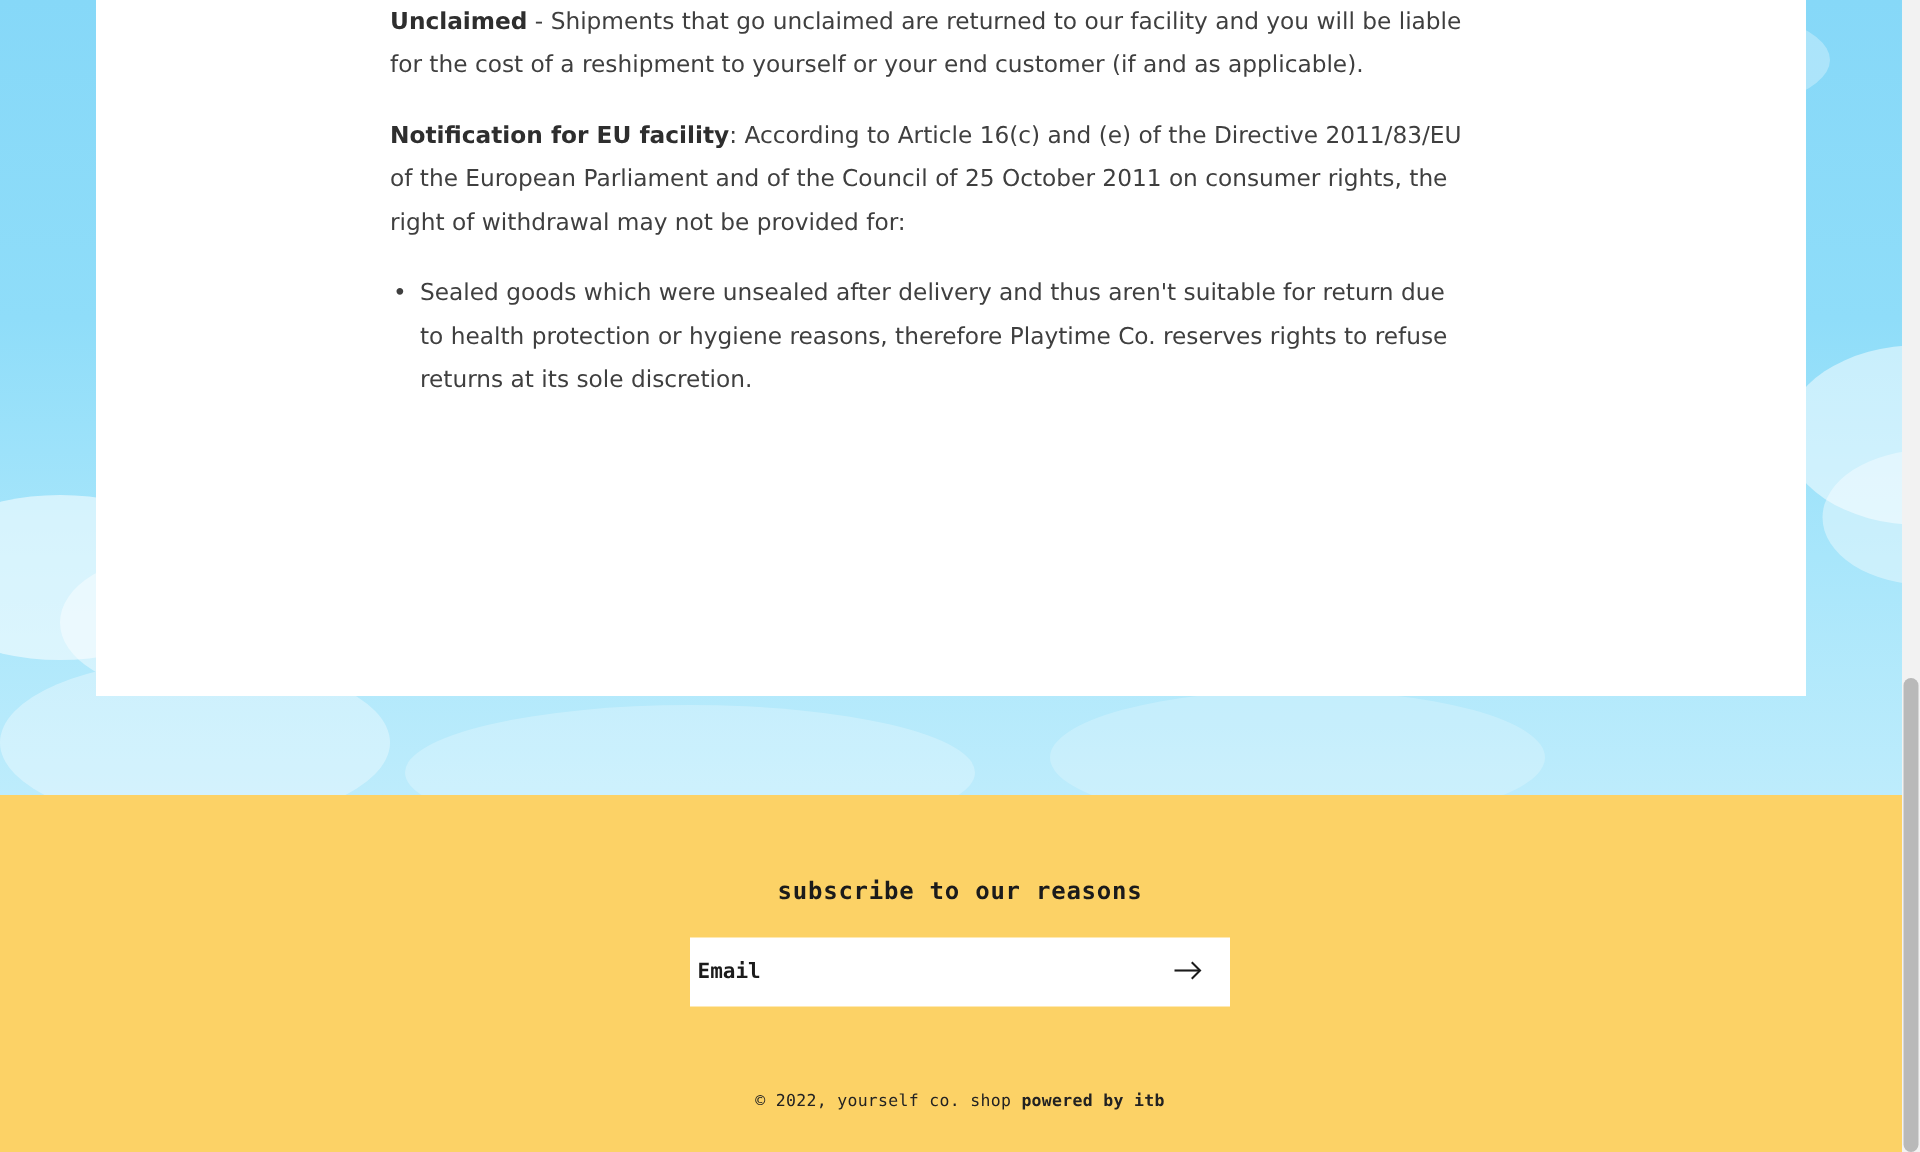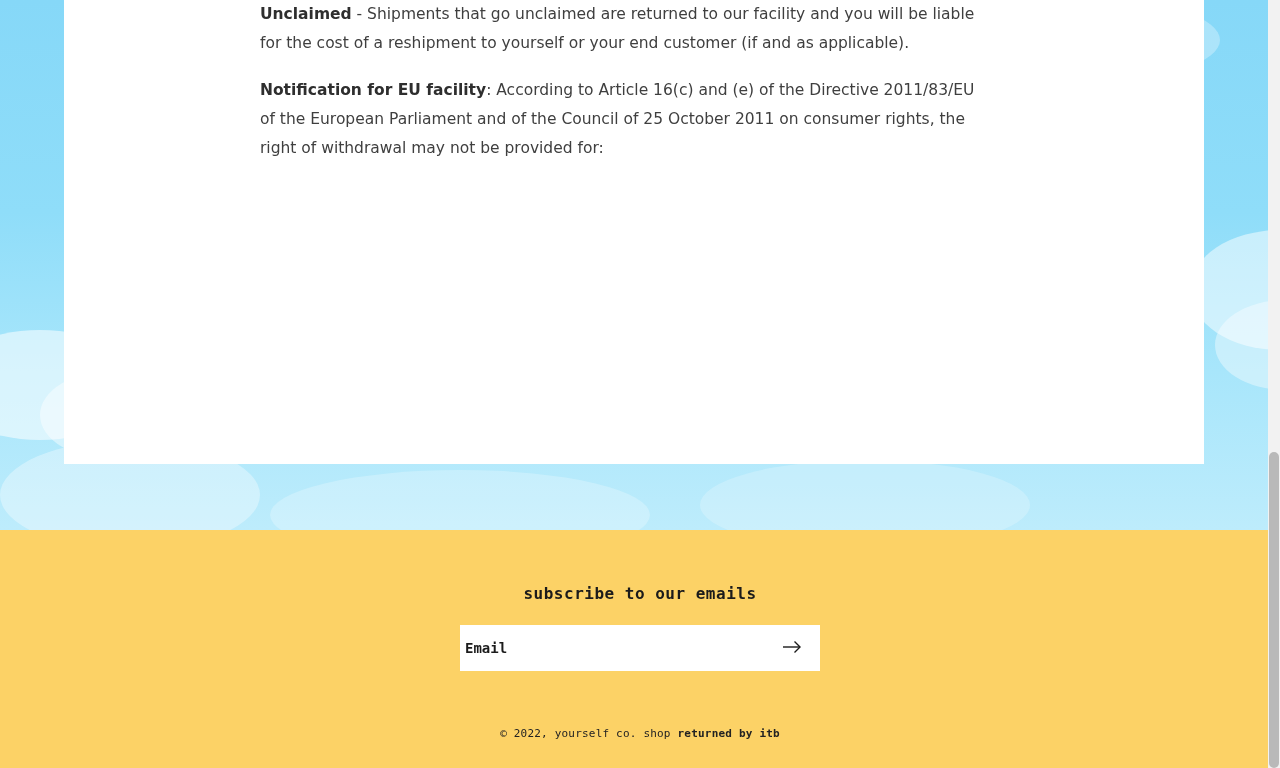--- a/index.html
+++ b/index.html
@@ -170,42 +170,43 @@
 
     <p class="tight">
       <strong>Unclaimed</strong><span> - Shipments that go unclaimed are returned to our facility and you will be liable for the cost of a reshipment to yourself or your end customer (if and as applicable).</span>
     </p>
 
     <p class="tight">
       <strong>Notification for EU facility</strong><span>: According to Article 16(c) and (e) of the Directive 2011/83/EU of the European Parliament and of the Council of 25 October 2011 on consumer rights, the right of withdrawal may not be provided for:</span>
     </p>
 
     <ul>
+      <li>Sealed goods which were unsealed after delivery and thus aren't suitable for return due to health protection or hygiene reasons, therefore Playtime Co. reserves rights to refuse returns at its sole discretion.</li>
     </ul>
 
   </div>
 </div>
 
 <div class="footer">
   <div class="footer-inner">
-    <div class="newsletter-heading">subscribe to our emails</div>
+    <div class="newsletter-heading">subscribe to our reasons</div>
 
     <div class="email-row">
       <input class="email-input" type="email" placeholder="Email" style="">
       <button class="submit-btn">
         <span>
           <svg width="20" height="14" viewBox="0 0 20 14" fill="none" xmlns="http://www.w3.org/2000/svg">
             <path d="M1 7H18" stroke="#1b1b1b" stroke-width="1.4"></path>
             <path d="M12.5 1.5L18 7L12.5 12.5" stroke="#1b1b1b" stroke-width="1.4" fill="none"></path>
           </svg>
         </span>
       </button>
     </div>
 
     <div class="copyright">
-      <span>© 2022, yourself co. shop </span><span class="brand">returned by itb</span>
+      <span>© 2022, yourself co. shop </span><span class="brand">powered by itb</span>
     </div>
   </div>
 </div>
 
 <div class="scrollbar-track">
   <div class="scrollbar-thumb"></div>
 </div>
 
 </body></html>

